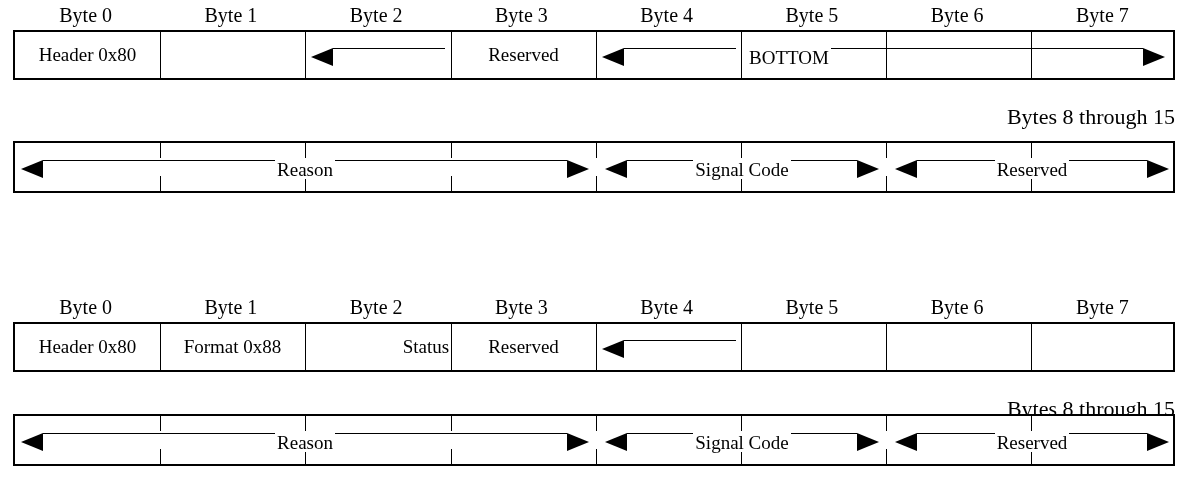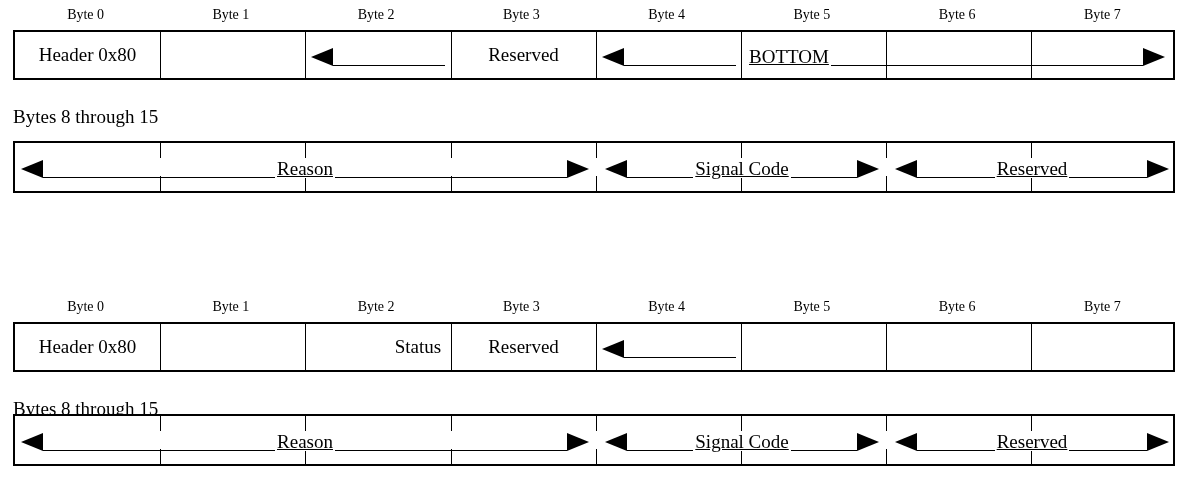--- a/index.html
+++ b/index.html
@@ -26,32 +26,32 @@
   .byte-labels {
     position: absolute;
     left: 13px;
     width: 1162px;
     height: 26px;
     display: flex;
   }
   .byte-labels .byte-label {
     flex: 1 1 0;
     text-align: center;
-    font-size: 14px;
+    font-size: 20px;
     line-height: 26px;
     white-space: nowrap;
   }
 
   
   .section-caption {
     position: absolute;
     left: 13px;
     width: 1162px;
-    text-align: left;
-    font-size: 19px;
+    text-align: right;
+    font-size: 22px;
     line-height: 26px;
     white-space: nowrap;
   }
 
   
   .packet-row {
     position: absolute;
     left: 13px;
     width: 1162px;
     border: 2px solid #000;
@@ -90,22 +90,21 @@
     justify-content: center;
     font-size: 19px;
     white-space: nowrap;
   }
 
   
   .span-arrow {
     position: absolute;
     height: 18px;
     display: flex;
-    align-items: flex-end;
-    text-decoration: underline;
+    align-items: flex-start;
   }
   .span-arrow .shaft {
     flex: 1 1 auto;
     height: 0;
     border-top: 1.6px solid #000;
   }
   .span-arrow .label {
     flex: 0 0 auto;
     font-size: 19px;
     line-height: 19px;
@@ -237,21 +236,24 @@
     <div class="divider-full" style="left:290px;"></div>
     <div class="divider-full" style="left:436px;"></div>
     <div class="divider-full" style="left:581px;"></div>
     <div class="divider-full" style="left:726px;"></div>
     <div class="divider-full" style="left:871px;"></div>
     <div class="divider-full" style="left:1016px;"></div>
 
     <div class="cell-text" style="left:0px;width:145px;">
       <span>Header 0x80</span>
     </div>
-    <div class="cell-text" style="left:282px;width:146px;padding-left:48px;">
+    <div class="cell-text" style="left:145px;width:145px;">
+      <span>Format 0x88</span>
+    </div>
+    <div class="cell-text" style="left:290px;width:146px;padding-left:48px;">
       <span>Status</span>
     </div>
     <div class="cell-text" style="left:436px;width:145px;">
       <span>Reserved</span>
     </div>
 
     <div class="span-arrow" style="left:587px;width:134px;top:16px;">
       <div class="head head-left"></div>
       <div class="shaft"></div>
     </div>

